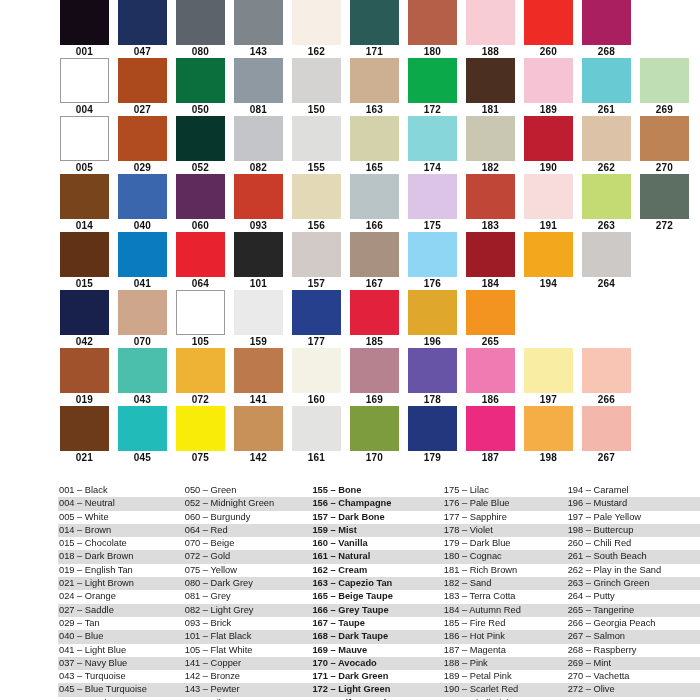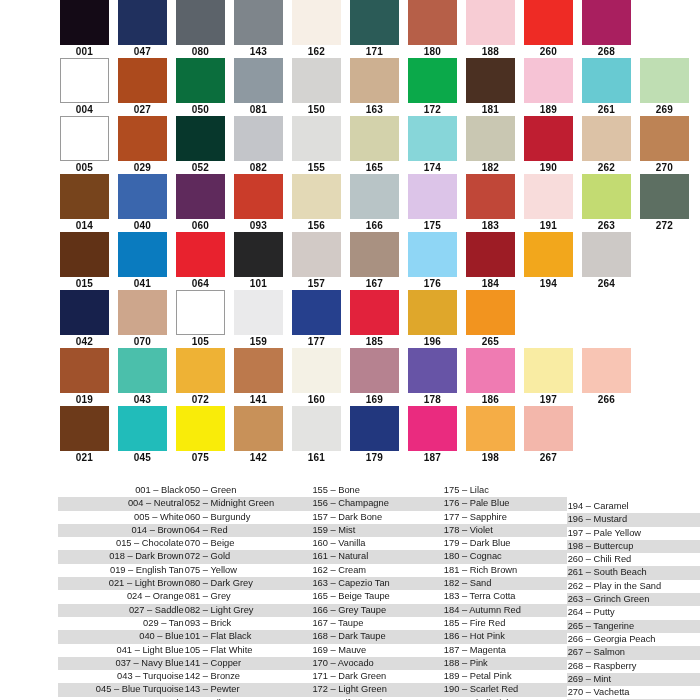--- a/index.html
+++ b/index.html
@@ -54,25 +54,25 @@
     top: 484px;
     width: 700px;
     height: 216px;
     display: flex;
     flex-direction: row;
   }
   .legend-col {
     display: flex;
     flex-direction: column;
   }
-  .legend-col.c0 { width: 132px; margin-left: 58px; text-align: right; }
+  .legend-col.c0 { width: 132px; margin-left: 58px; }
   .legend-col.c1 { width: 134px; }
-  .legend-col.c2 { width: 138px; }
+  .legend-col.c2 { width: 138px; font-weight: bold; }
   .legend-col.c3 { width: 130px; }
-  .legend-col.c4 { width: 140px; margin-top: 16px; }
+  .legend-col.c4 { width: 140px; }
   .legend-item {
     height: 13.3px;
     line-height: 13.3px;
     font-size: 9.3px;
     color: #1a1a1a;
     white-space: nowrap;
     padding-left: 1px;
   }
   .legend-item.alt { background: #dcdcdc; }
   .legend-item.blank { background: transparent; }
@@ -394,20 +394,24 @@
           <div class="swatch-chip" style="background-color: rgb(249, 236, 9);"></div>
           <div class="swatch-label">075</div>
         </div>
         <div class="swatch-cell">
           <div class="swatch-chip" style="background-color: rgb(200, 145, 89);"></div>
           <div class="swatch-label">142</div>
         </div>
         <div class="swatch-cell">
           <div class="swatch-chip" style="background-color: rgb(227, 227, 225);"></div>
           <div class="swatch-label">161</div>
+        </div>
+        <div class="swatch-cell">
+          <div class="swatch-chip" style="background-color: rgb(124, 156, 61);"></div>
+          <div class="swatch-label">170</div>
         </div>
         <div class="swatch-cell">
           <div class="swatch-chip" style="background-color: rgb(34, 55, 126);"></div>
           <div class="swatch-label">179</div>
         </div>
         <div class="swatch-cell">
           <div class="swatch-chip" style="background-color: rgb(234, 43, 127);"></div>
           <div class="swatch-label">187</div>
         </div>
         <div class="swatch-cell">

